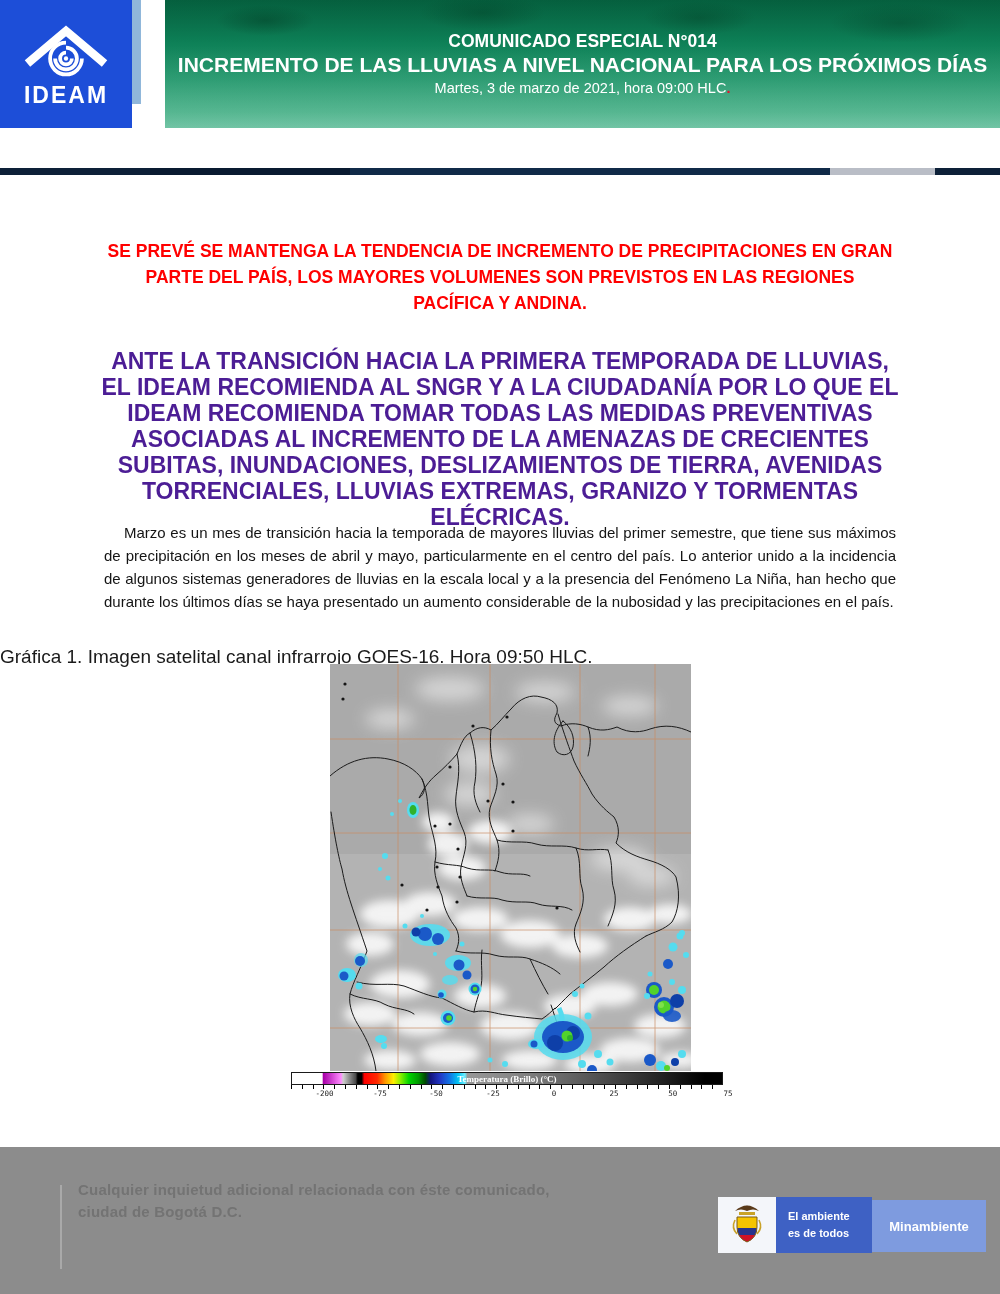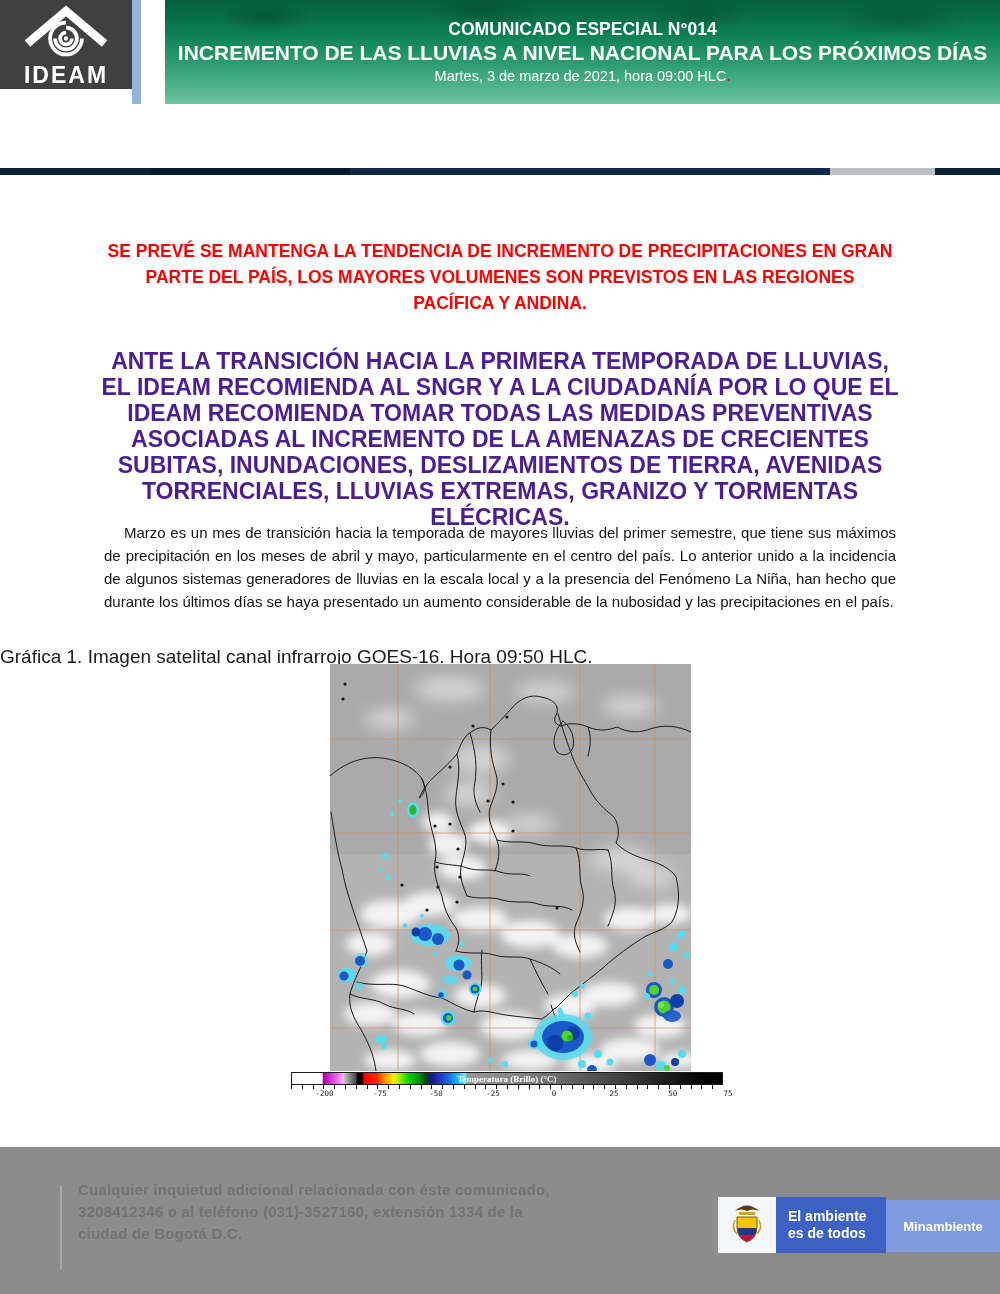--- a/index.html
+++ b/index.html
@@ -1,26 +1,26 @@
 <!DOCTYPE html>
 <html><head>
 <meta charset="utf-8">
 <style>
   html,body{margin:0;padding:0;background:#ffffff;}
   .page{position:relative;width:1000px;height:1294px;background:#ffffff;overflow:hidden;
         font-family:"Liberation Sans","DejaVu Sans",sans-serif;}
 
   
   .header{position:absolute;left:0;top:0;width:1000px;height:104px;}
-  .logo-box{position:absolute;left:0;top:0;width:132px;height:89px;background:#404040;
+  .logo-box{position:absolute;left:0;top:0;width:132px;height:128px;background:#1d4ed8;
             display:flex;flex-direction:column;align-items:center;justify-content:center;}
   .logo-icon{width:96px;height:62px;display:block;}
   .logo-word{color:#ffffff;font-weight:bold;font-size:23px;letter-spacing:2px;margin-top:0px;}
   .logo-strip{position:absolute;left:132px;top:0;width:9px;height:104px;background:#90b7da;}
-  .banner{position:absolute;left:141px;top:0;right:0;height:104px;
+  .banner{position:absolute;left:141px;top:0;right:0;height:128px;
           background:linear-gradient(180deg,#066a45 0%,#0c7e55 30%,#1f9569 62%,#3dab80 88%,#57b893 100%);
           display:flex;flex-direction:column;align-items:center;justify-content:center;
           text-align:center;color:#ffffff;overflow:hidden;margin-left:24px;}
   .banner::before{content:"";position:absolute;inset:0;pointer-events:none;
      background:
        radial-gradient(70px 22px at 12% 16%,rgba(0,45,25,.35),transparent 70%),
        radial-gradient(90px 26px at 38% 10%,rgba(0,50,28,.32),transparent 70%),
        radial-gradient(80px 24px at 64% 14%,rgba(0,48,26,.30),transparent 70%),
        radial-gradient(100px 28px at 88% 18%,rgba(0,45,25,.28),transparent 70%),
        linear-gradient(180deg,rgba(0,0,0,.10) 0%,rgba(0,0,0,0) 35%,rgba(235,250,245,.18) 100%);}
@@ -85,23 +85,23 @@
   .cbar-labels span:nth-child(7){left:81.9%;}
   .cbar-labels span:nth-child(8){left:94.7%;}
 
   
   .footer{position:absolute;left:0;top:1147px;width:1000px;height:147px;background:#8c8c8c;}
   .footer-vline{position:absolute;left:60px;top:38px;width:2px;height:84px;background:#a9a9a9;}
   .footer-text{position:absolute;left:78px;top:32px;color:#737373;font-weight:bold;
       font-size:15px;line-height:22px;letter-spacing:.2px;}
   .badge{position:absolute;left:718px;top:50px;height:56px;display:flex;align-items:stretch;}
   .crest-panel{width:58px;background:#f4f6fa;display:flex;align-items:center;justify-content:center;}
-  .badge-blue{width:110px;background:#3e61c4;color:#ffffff;display:flex;flex-direction:column;
+  .badge-blue{width:96px;background:#3e61c4;color:#ffffff;display:flex;flex-direction:column;
       justify-content:center;padding-left:12px;box-sizing:border-box;
-      font-weight:bold;font-size:14px;line-height:17px;}
+      font-weight:bold;font-size:11px;line-height:17px;}
   .badge-light{width:114px;background:#7e9bdf;color:#ffffff;display:flex;align-items:center;
       justify-content:center;font-weight:bold;font-size:13px;margin-top:3px;margin-bottom:1px;}
 </style>
 </head>
 <body>
 
 <div class="page">
 
   <div class="header">
     <div class="logo-box">
@@ -339,21 +339,20 @@
       <span>25</span>
       <span>50</span>
       <span>75</span>
     </div>
   </div>
 
   <div class="footer">
     <div class="footer-vline"></div>
     <div class="footer-text">
       <div>Cualquier inquietud adicional relacionada con éste comunicado,</div>
-      <div>3208412346 o al teléfono (031)-3527160, extensión 1334 de la</div>
       <div>ciudad de Bogotá D.C.</div>
     </div>
     <div class="badge">
       <div class="crest-panel">
         <svg width="40" height="46" viewBox="0 0 40 46">
           <defs>
               <clipPath id="shieldClip">
                 <path d="M10,15 h20 v10 q0,11 -10,15 q-10,-4 -10,-15 z"></path>
               </clipPath>
             </defs>

